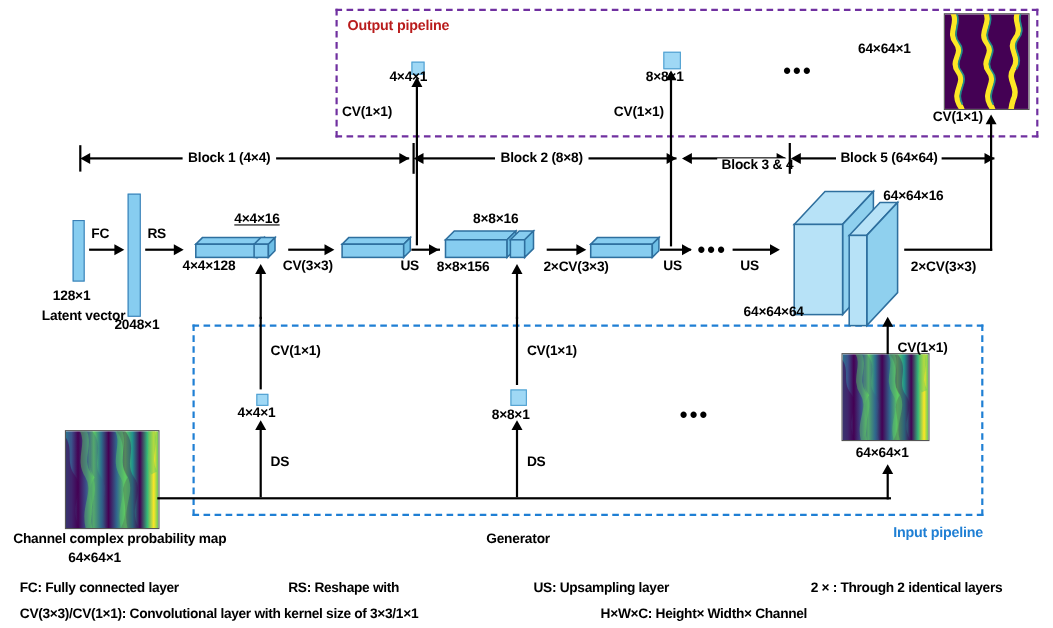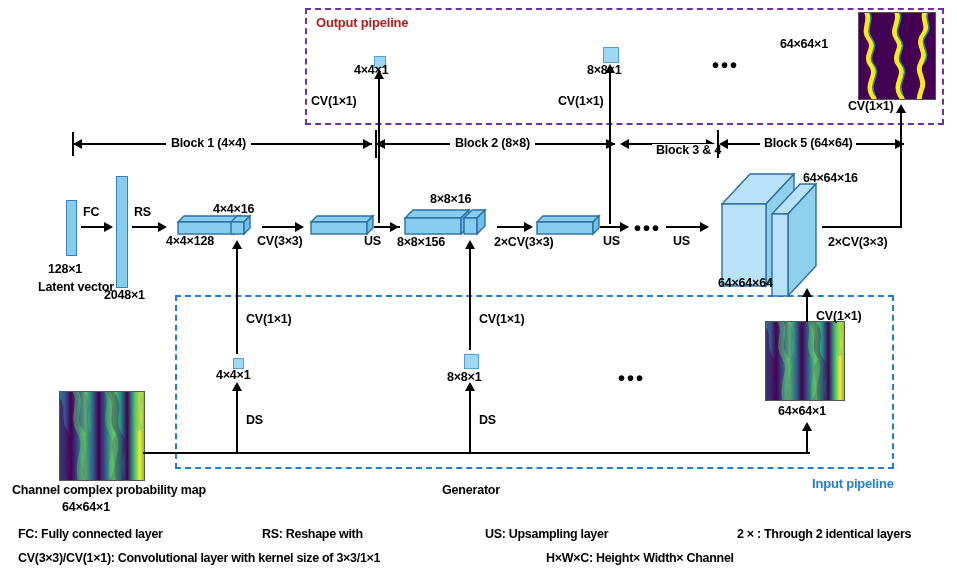--- a/index.html
+++ b/index.html
@@ -142,21 +142,21 @@
   <svg class="abs" style="left:172px; top:212px;" width="70" height="26">
     <polygon points="6,10 62,10 68,4 12,4" fill="#87cdf0" stroke="#2e6f9e" stroke-width="1.4"></polygon>
     <rect x="6" y="10" width="56" height="12" fill="#87cdf0" stroke="#2e6f9e" stroke-width="1.4"></rect>
     <polygon points="62,10 68,4 68,16 62,22" fill="#6fbfe6" stroke="#2e6f9e" stroke-width="1.4"></polygon>
   </svg>
   <svg class="abs" style="left:228px; top:212px;" width="30" height="26">
     <polygon points="3,10 16,10 22,4 9,4" fill="#87cdf0" stroke="#2e6f9e" stroke-width="1.4"></polygon>
     <rect x="3" y="10" width="13" height="12" fill="#87cdf0" stroke="#2e6f9e" stroke-width="1.4"></rect>
     <polygon points="16,10 22,4 22,16 16,22" fill="#6fbfe6" stroke="#2e6f9e" stroke-width="1.4"></polygon>
   </svg>
-  <div class="txt" style="left:213px; top:203px;">4×4×16</div>
+  <div class="txt" style="left:213px; top:193px;text-decoration:underline;">4×4×16</div>
   <div class="txt" style="left:166px; top:235px;">4×4×128</div>
 
   <div class="hline" style="left:262px; top:226px; width:36px;"></div>
   <div class="ah-right" style="left:295px; top:222px;"></div>
   <div class="txt" style="left:257px; top:235px;">CV(3×3)</div>
 
   <svg class="abs" style="left:305px; top:212px;" width="72" height="26">
     <polygon points="6,10 62,10 68,4 12,4" fill="#87cdf0" stroke="#2e6f9e" stroke-width="1.4"></polygon>
     <rect x="6" y="10" width="56" height="12" fill="#87cdf0" stroke="#2e6f9e" stroke-width="1.4"></rect>
     <polygon points="62,10 68,4 68,16 62,22" fill="#6fbfe6" stroke="#2e6f9e" stroke-width="1.4"></polygon>
@@ -203,21 +203,21 @@
 
     <polygon points="8,38 52,38 80,8 36,8" fill="#b7e2f7" stroke="#2e6f9e" stroke-width="1.4"></polygon>
     <polygon points="52,38 80,8 80,90 52,120" fill="#8fd0ee" stroke="#2e6f9e" stroke-width="1.4"></polygon>
     <rect x="8" y="38" width="44" height="82" fill="#b7e2f7" stroke="#2e6f9e" stroke-width="1.4"></rect>
 
     <polygon points="58,48 74,48 102,18 86,18" fill="#b7e2f7" stroke="#2e6f9e" stroke-width="1.4"></polygon>
     <polygon points="74,48 102,18 102,100 74,130" fill="#8fd0ee" stroke="#2e6f9e" stroke-width="1.4"></polygon>
     <rect x="58" y="48" width="16" height="82" fill="#b7e2f7" stroke="#2e6f9e" stroke-width="1.4"></rect>
   </svg>
   <div class="txt" style="left:803px; top:172px;">64×64×16</div>
-  <div class="txt" style="left:676px; top:277px;margin-left:42px;">64×64×64</div>
+  <div class="txt" style="left:676px; top:277px;">64×64×64</div>
 
   <div class="hline" style="left:822px; top:226px; width:80px;"></div>
   <div class="vline" style="left:900px; top:112px; height:116px;"></div>
   <div class="ah-up" style="left:896px; top:104px;"></div>
   <div class="txt" style="left:828px; top:236px;">2×CV(3×3)</div>
   <div class="txt" style="left:848px; top:100px;">CV(1×1)</div>
 
   <div class="vline" style="left:378px; top:78px; height:145px;"></div>
   <div class="ah-up" style="left:374px; top:70px;"></div>
   <div class="sq" style="left:374px; top:56px; width:10px; height:10px;"></div>

